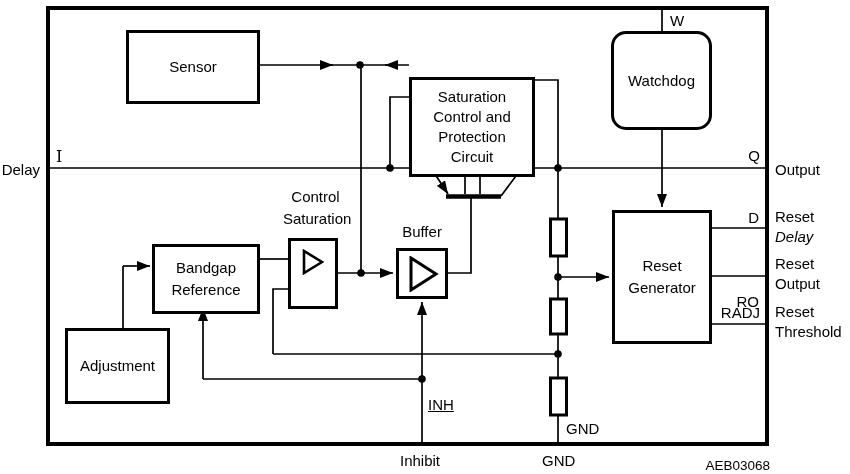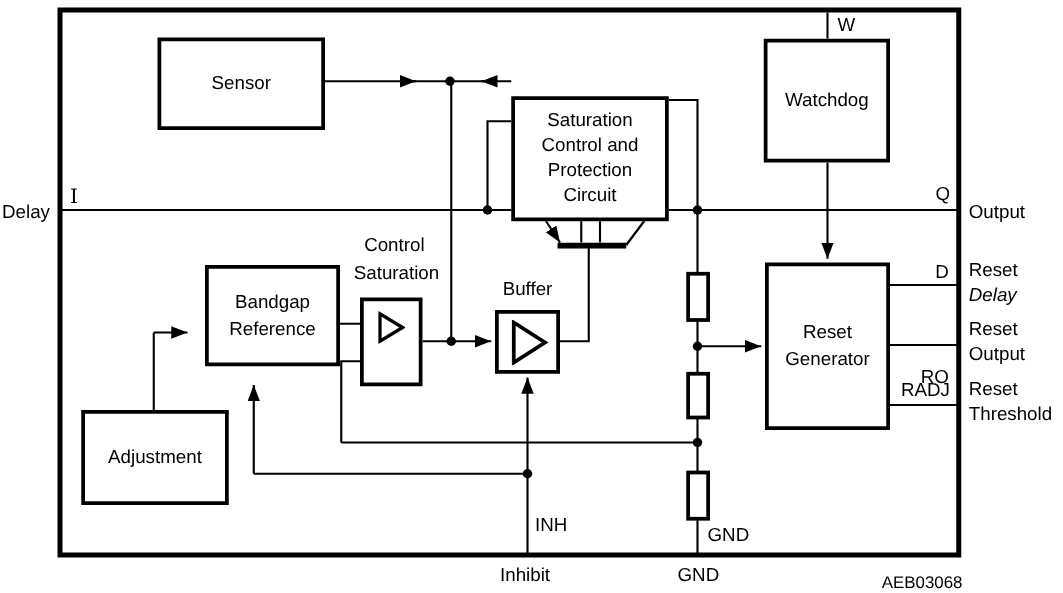--- a/index.html
+++ b/index.html
@@ -101,63 +101,63 @@
     <span>Sensor</span>
   </div>
 
   <div class="block" style="left:409px;top:33px;width:126px;height:100px;line-height:20px;margin-top:44px;">
     <span>Saturation</span>
     <span>Control and</span>
     <span>Protection</span>
     <span>Circuit</span>
   </div>
 
-  <div class="block" style="left:611px;top:31px;width:101px;height:99px;">
+  <div class="block" style="left:611px;top:31px;width:101px;height:99px;border-radius:15px;">
     <span>Watchdog</span>
   </div>
 
-  <div class="block" style="left:152px;top:212px;width:108px;height:81px;margin-left:12px;">
+  <div class="block" style="left:152px;top:244px;width:108px;height:70px;">
     <span>Bandgap</span>
     <span>Reference</span>
   </div>
 
   <div class="block" style="left:288px;top:238px;width:50px;height:71px;">
     <svg class="tri" style="left:11px;top:8px;" width="22" height="26" viewBox="0 0 22 26">
       <polygon points="2,2 2,24 20,13" fill="none" stroke="#000" stroke-width="2.6"></polygon>
     </svg>
   </div>
 
   <div class="block" style="left:396px;top:248px;width:52px;height:51px;">
     <svg class="tri" style="left:10px;top:5px;" width="30" height="36" viewBox="0 0 30 36">
       <polygon points="2,2 2,34 27,18" fill="none" stroke="#000" stroke-width="3"></polygon>
     </svg>
   </div>
 
-  <div class="block" style="left:65px;top:328px;width:118px;height:76px;">
+  <div class="block" style="left:65px;top:328px;width:105px;height:76px;">
     <span>Adjustment</span>
   </div>
 
   <div class="block" style="left:612px;top:210px;width:100px;height:134px;">
     <span>Reset</span>
     <span>Generator</span>
   </div>
 
   <div class="lbl ctr" style="left:283px;top:186px;width:65px;line-height:22px;">
     <span>Control</span>
     <span style="display:block;">Saturation</span>
   </div>
   <div class="lbl ctr" style="left:396px;top:222px;width:52px;">Buffer</div>
 
   <div class="lbl serif-i" style="left:56px;top:149px;">I</div>
   <div class="lbl" style="left:670px;top:11px;">W</div>
   <div class="lbl rgt" style="left:720px;top:146px;width:40px;">Q</div>
   <div class="lbl rgt" style="left:700px;top:208px;width:59px;">D</div>
   <div class="lbl rgt" style="left:700px;top:255px;width:59px;margin-top:37px;">RO</div>
   <div class="lbl rgt" style="left:700px;top:303px;width:60px;">RADJ</div>
-  <div class="lbl" style="left:428px;top:411px;">INH</div>
+  <div class="lbl" style="left:428px;top:395px;text-decoration:underline;">INH</div>
   <div class="lbl" style="left:566px;top:419px;">GND</div>
 
   <div class="lbl rgt" style="left:0px;top:160px;width:40px;">Delay</div>
   <div class="lbl" style="left:775px;top:160px;">Output</div>
   <div class="lbl" style="left:775px;top:207px;">
     <span style="display:block;">Reset</span>
     <span style="display:block;font-style:italic;">Delay</span>
   </div>
   <div class="lbl" style="left:775px;top:254px;">
     <span style="display:block;">Reset</span>

